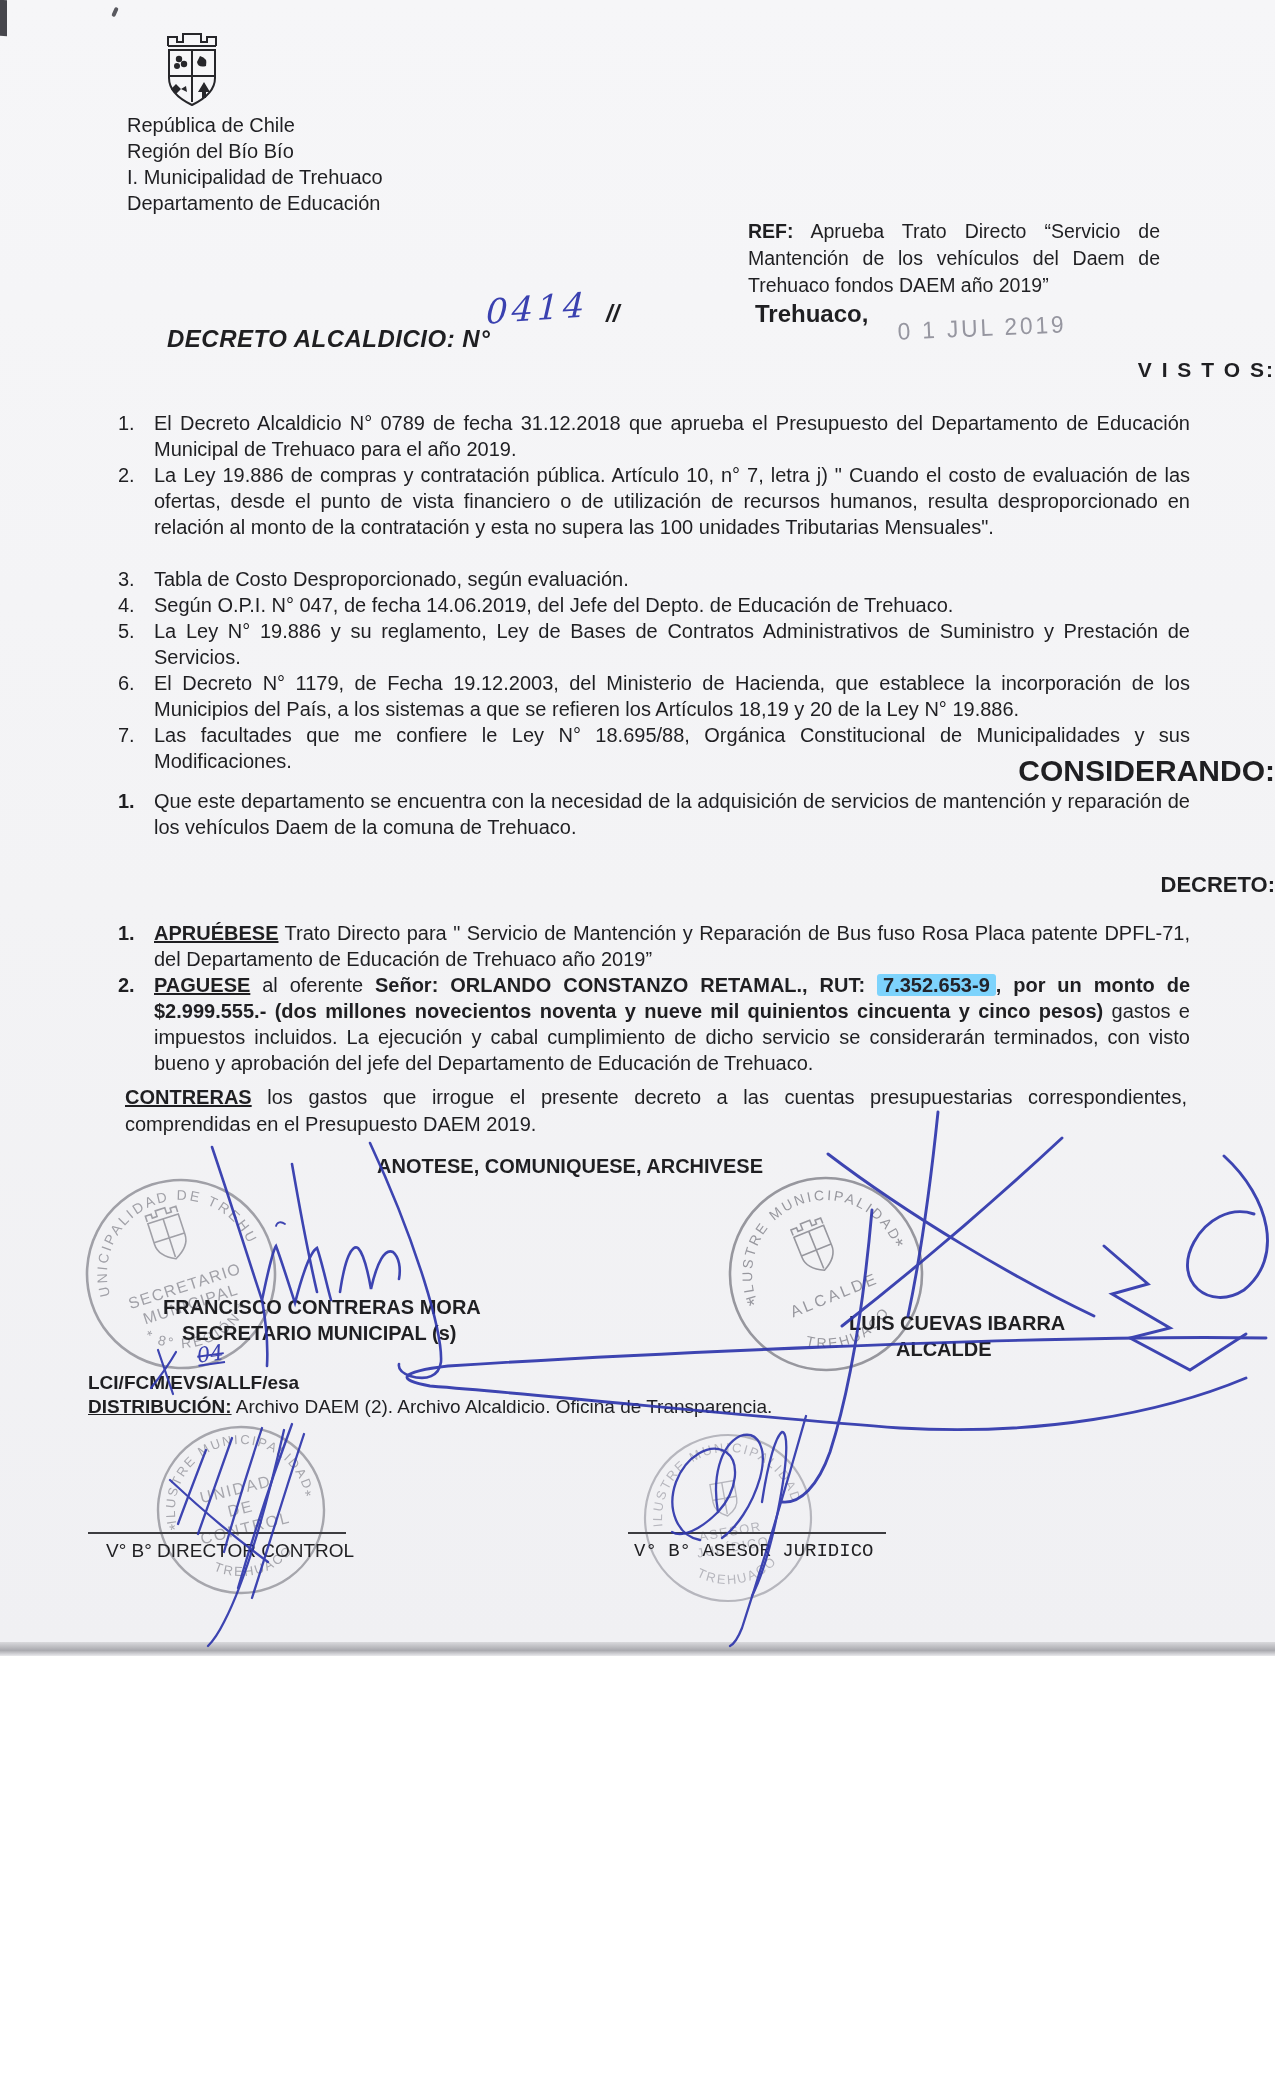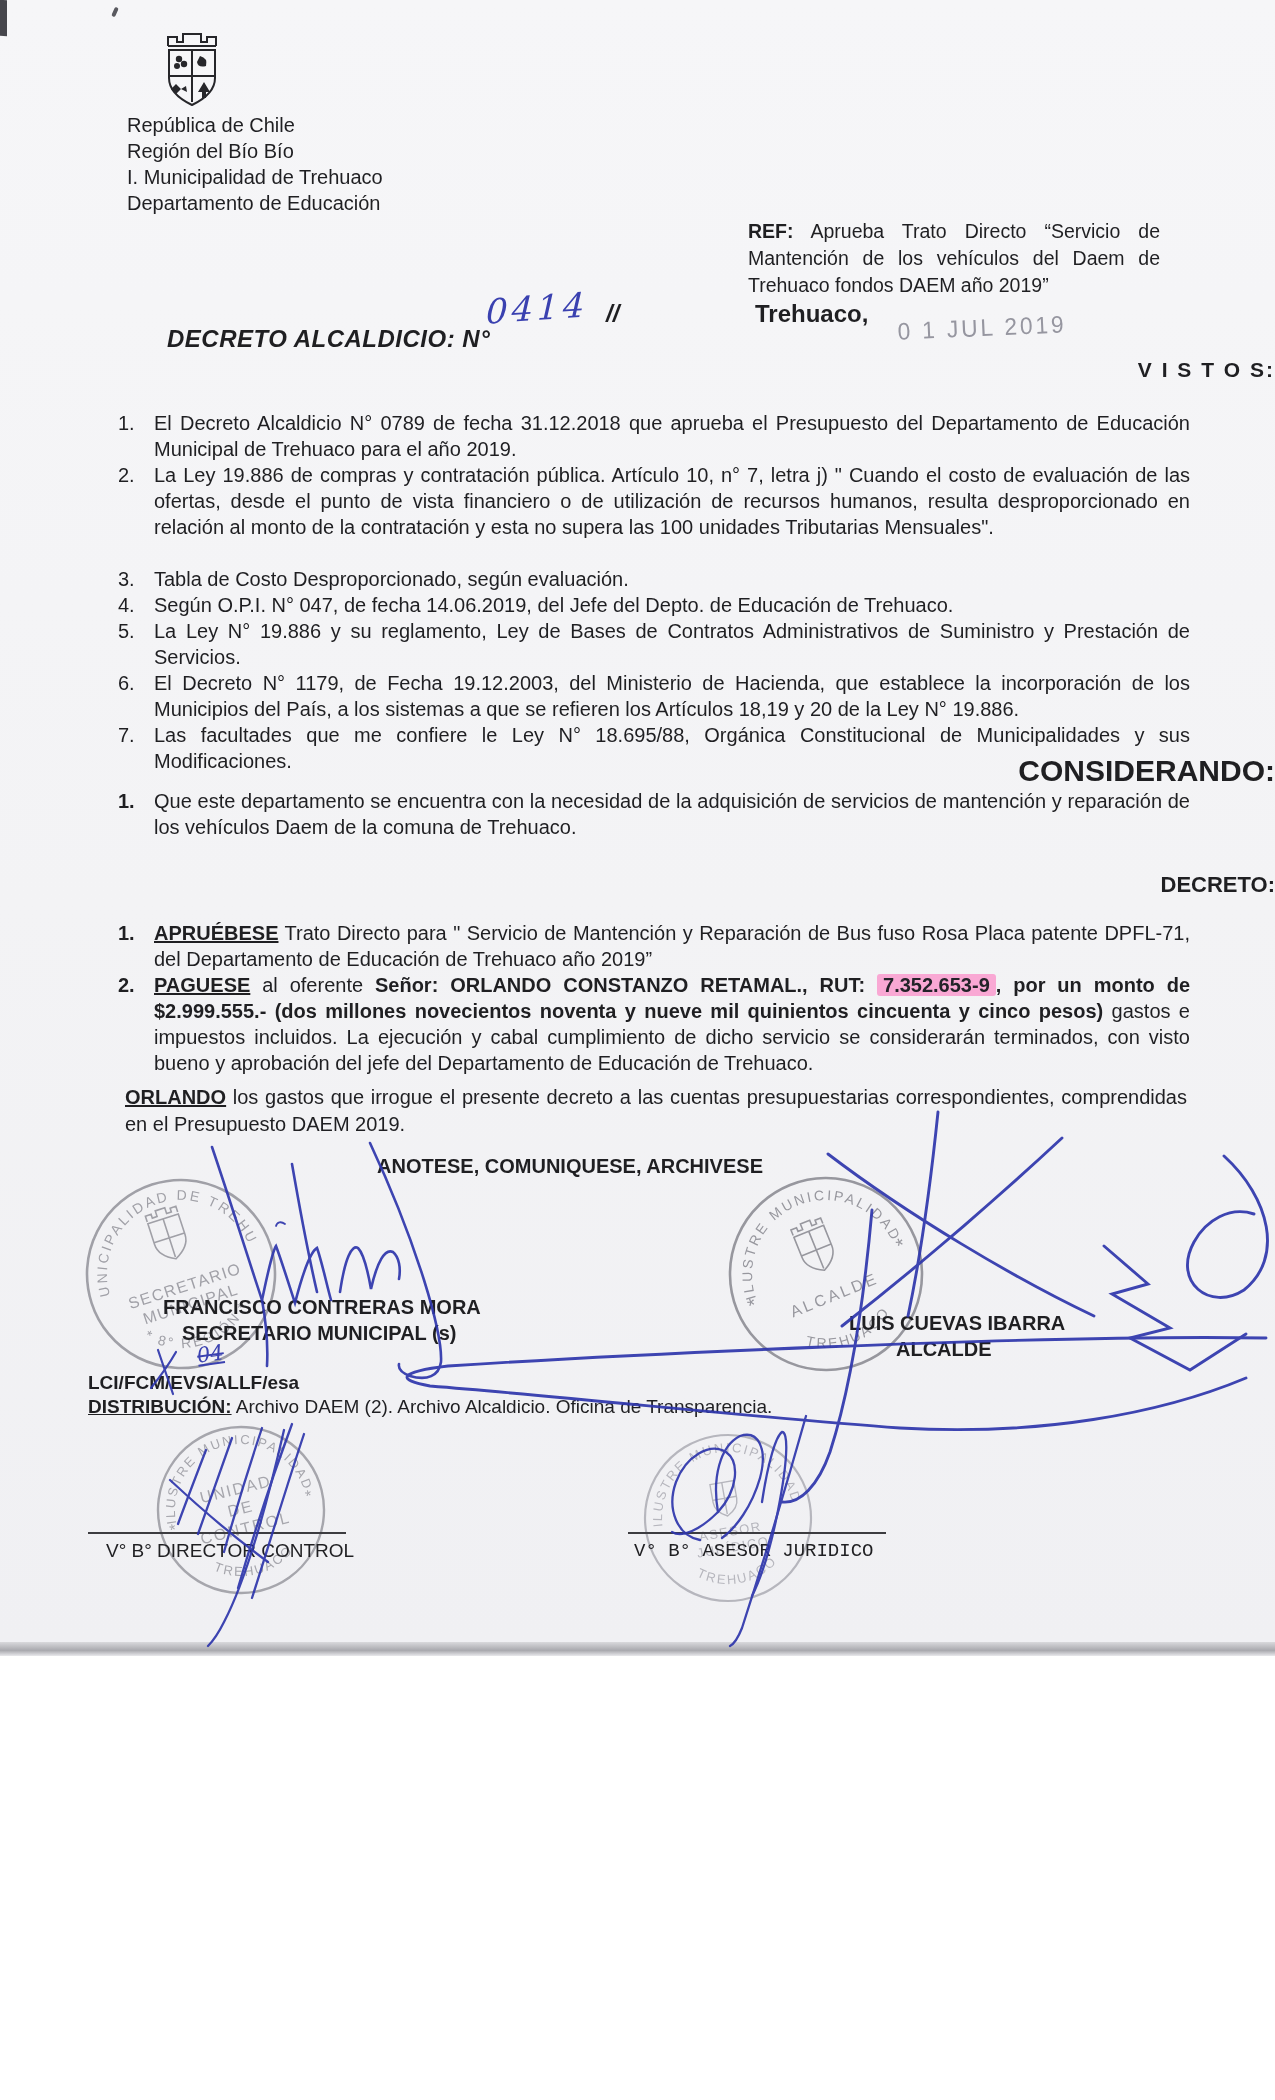--- a/index.html
+++ b/index.html
@@ -25,21 +25,21 @@
   .h-center{left:0;width:1275px;text-align:right;font-weight:bold;}
   .vistos-h{top:358px;font-size:21px;letter-spacing:2px;}
   .cons-h{top:754px;font-size:30px;}
   .decr-h{top:872px;font-size:22px;}
   .li{position:absolute;left:118px;width:1072px;display:flex;font-size:20px;line-height:26px;}
   .li .num{flex:0 0 36px;}
   .li .txt{flex:1;text-align:justify;}
   .bnum .num{font-weight:bold;}
   .kw{font-weight:bold;text-decoration:underline;}
   .bseg{font-weight:bold;margin-top:20px;}
-  .redact{background:#f9a8d4;color:#232329;font-weight:bold;padding:0 6px;border-radius:3px;}
+  .redact{background:#7dd3fc;color:#232329;font-weight:bold;padding:0 6px;border-radius:3px;}
   .imputese{position:absolute;left:125px;top:1084px;width:1062px;font-size:20px;line-height:27px;text-align:justify;}
   .anotese{position:absolute;left:0;top:1155px;width:1140px;text-align:center;font-size:20px;font-weight:bold;}
   .sig-name{position:absolute;font-size:20px;font-weight:bold;}
   .small-line{position:absolute;font-size:19px;}
   .dist b{text-decoration:underline;}
   .vb-line{position:absolute;border-top:2px solid #3c3c40;}
   .stamp{position:absolute;pointer-events:none;}
   .sigs{position:absolute;left:0;top:0;pointer-events:none;}
   .hand04{left:197px;top:1342px;font-size:21px;color:#3a41b0;font-style:italic;transform:rotate(-8deg);
           text-decoration:line-through underline;font-family:"DejaVu Serif",serif;}
@@ -126,21 +126,21 @@
   <div class="t h-center decr-h">DECRETO:</div>
   <div class="li bnum" style="top:920px">
     <span class="num">1.</span>
     <span class="txt"><span class="kw">APRUÉBESE</span><span> Trato Directo para " Servicio de Mantención y Reparación de Bus fuso Rosa Placa patente DPFL-71, del Departamento de Educación de Trehuaco año 2019”</span></span>
   </div>
   <div class="li bnum" style="top:972px">
     <span class="num">2.</span>
     <span class="txt"><span class="kw">PAGUESE</span><span> al oferente </span><span class="bseg">Señor: ORLANDO CONSTANZO RETAMAL., RUT: </span><span class="redact">7.352.653-9</span><span class="bseg">, por un monto de $2.999.555.- (dos millones novecientos noventa y nueve mil quinientos cincuenta y cinco pesos)</span><span> gastos e impuestos incluidos. La ejecución y cabal cumplimiento de dicho servicio se considerarán terminados, con visto bueno y aprobación del jefe del Departamento de Educación de Trehuaco.</span></span>
   </div>
 
-  <div class="imputese"><span class="kw">ORLANDO</span><span> los gastos que irrogue el presente decreto a las cuentas presupuestarias correspondientes, comprendidas en el Presupuesto DAEM  2019.</span></div>
+  <div class="imputese"><span class="kw">CONTRERAS</span><span> los gastos que irrogue el presente decreto a las cuentas presupuestarias correspondientes, comprendidas en el Presupuesto DAEM  2019.</span></div>
 
   <div class="anotese">ANOTESE, COMUNIQUESE, ARCHIVESE</div>
 
   <svg class="stamp" style="left:81px;top:1174px;transform:rotate(-18deg);opacity:.78;" width="200" height="200" viewBox="0 0 200 200">
     <defs>
       <path id="st1t" d="M 26,100 A 74,74 0 0 1 174,100"></path>
       <path id="st1b" d="M 26,100 A 74,74 0 0 0 174,100"></path>
     </defs>
     <circle cx="100" cy="100" r="94" fill="none" stroke="#8a8a92" stroke-width="2.6"></circle>
     <g stroke="#8a8a92" fill="none" stroke-width="1.6">

